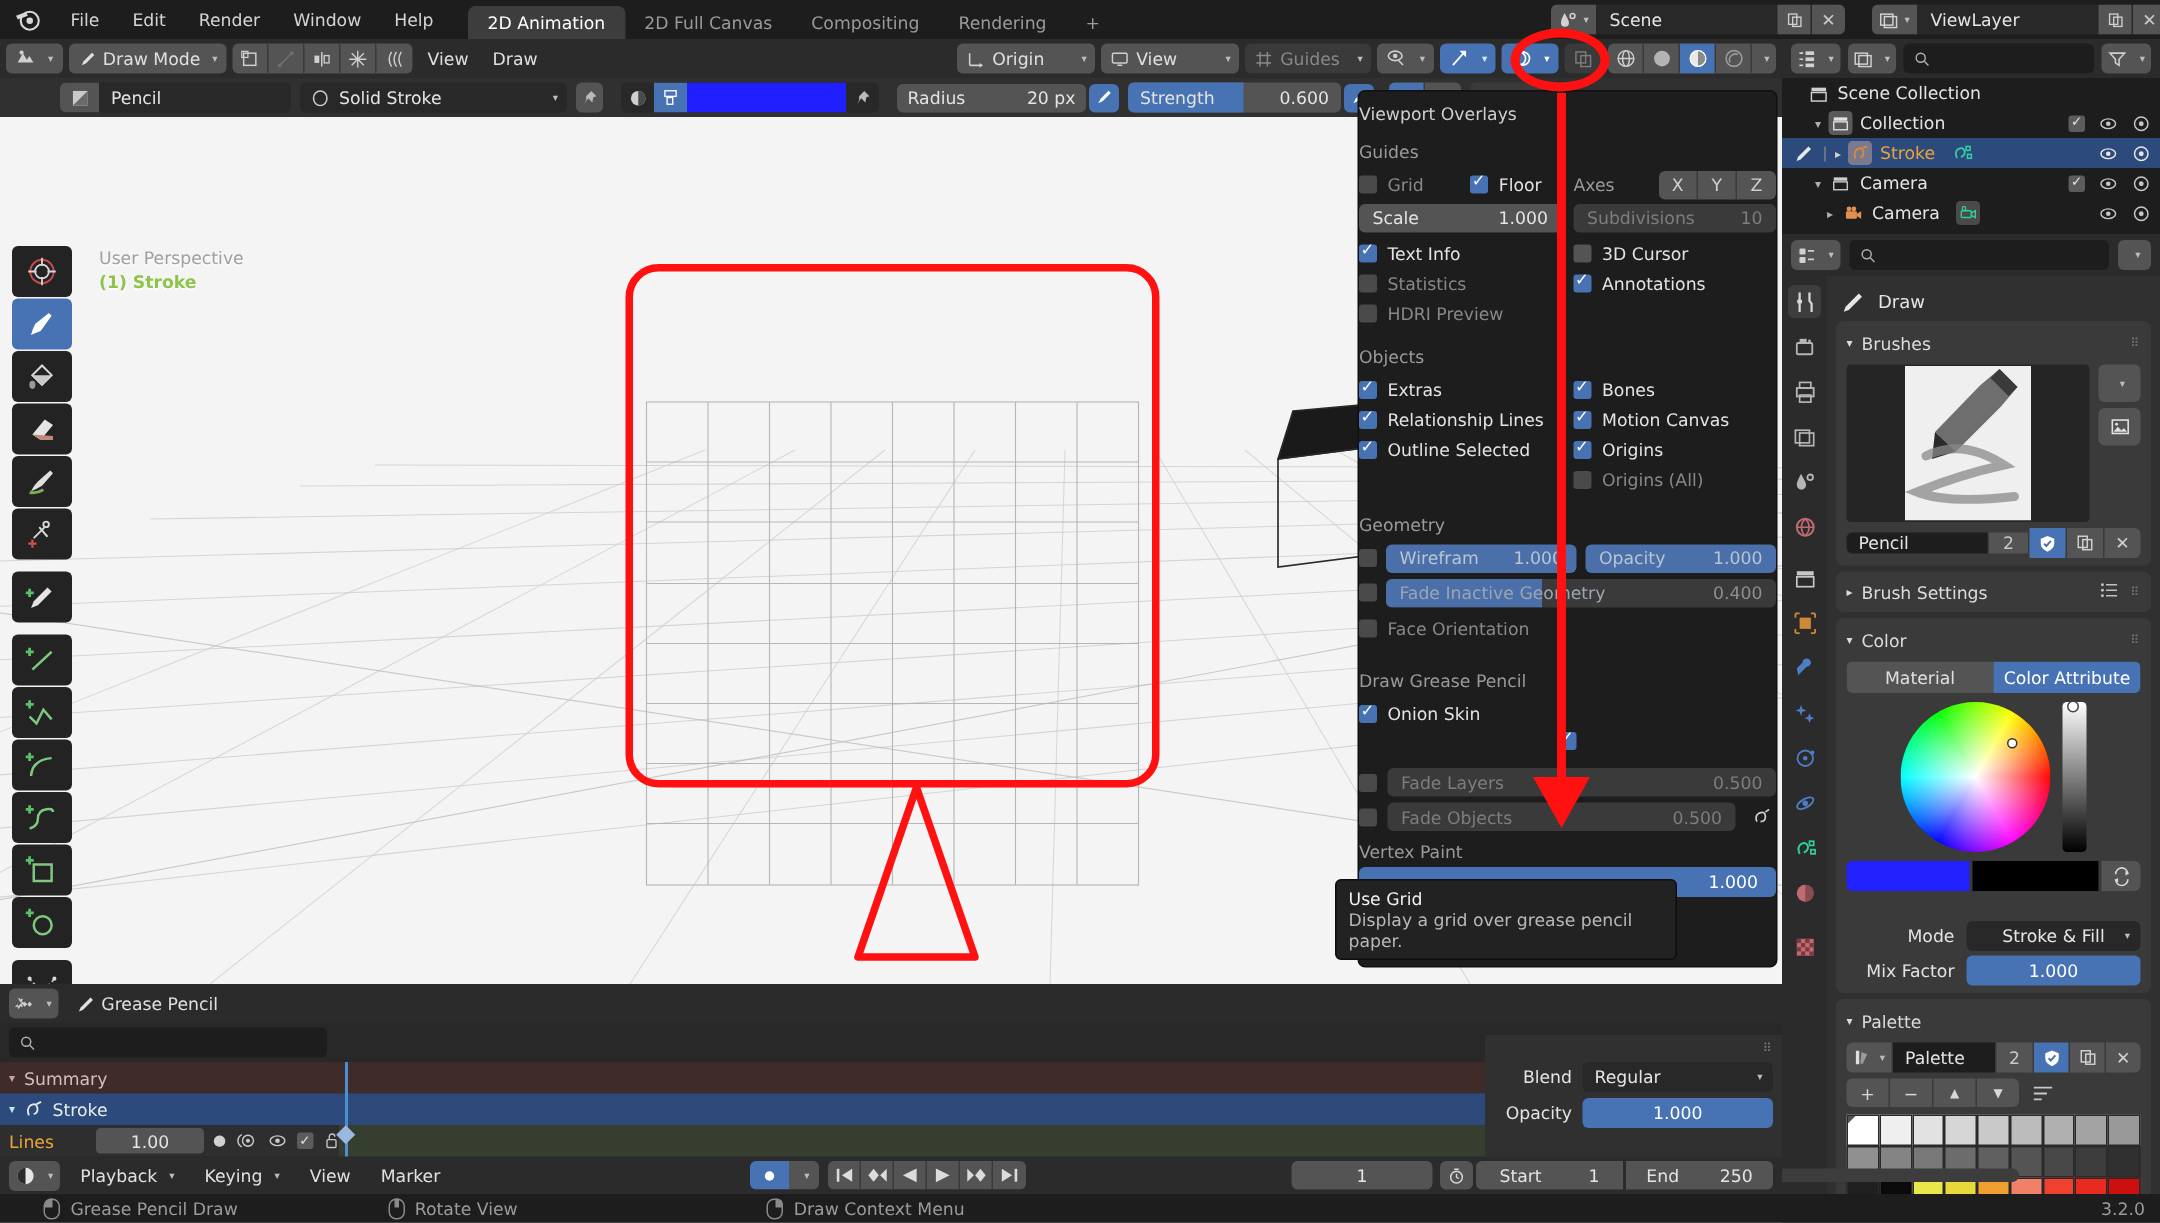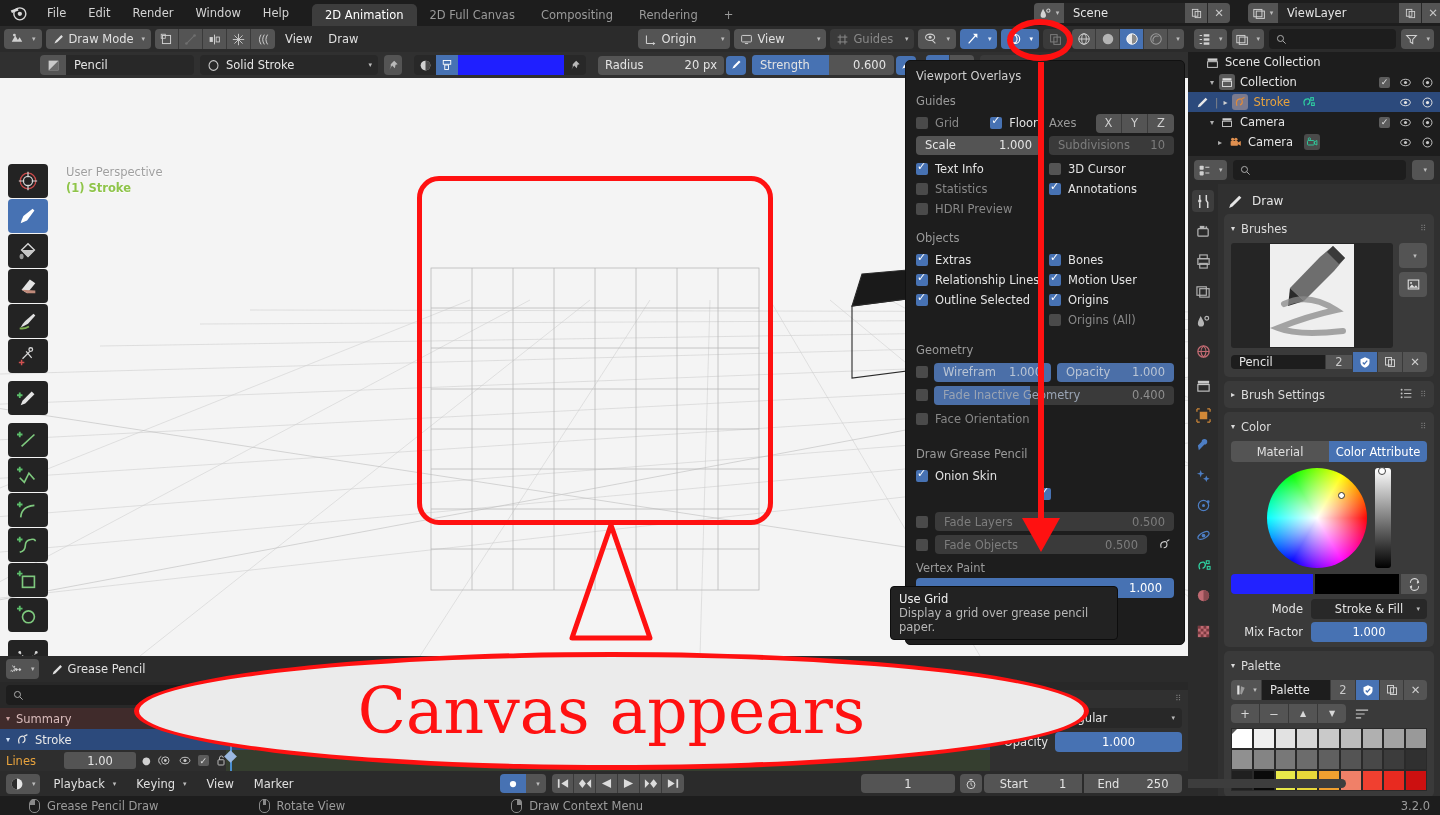--- a/index.html
+++ b/index.html
@@ -76,21 +76,21 @@
   #ltool { position:absolute; left:8px; top:86px; width:40px; z-index:7;
            display:flex; flex-direction:column; gap:1px; }
   .tool { width:40px; height:34px; background:#232323; border-radius:4px;
           display:flex; align-items:center; justify-content:center; }
   .tool.sel { background:#4772b3; }
   .tool.gap { margin-top:7px; }
 
   
   #ovl { position:absolute; left:905px; top:60px; width:280px; height:585px;
          background:#1d1d1d; border:1px solid #111; border-radius:5px;
-         padding:8px 10px; z-index:40; }
+         padding:8px 0; z-index:40; }
   #ovl .title { color:#cfcfcf; margin-bottom:11px; }
   #ovl .cols { display:flex; gap:8px; }
   #ovl .col { flex:1; }
   .prop { display:flex; align-items:center; gap:7px; height:20px; }
   .valfield { background:#545454; border-radius:4px; height:19px; display:flex;
               align-items:center; justify-content:space-between; padding:0 9px; flex:1;}
   .valfield.dis { background:#3a3a3a; color:#7d7d7d; }
   .bluebar { background:#4b6fa8; border-radius:4px; height:19px; display:flex;
              align-items:center; justify-content:space-between; padding:0 9px; color:#b9c4d4;}
   .xyz { display:flex; background:#545454; border-radius:4px; overflow:hidden; height:19px; }
@@ -700,21 +700,21 @@
           <span class="lbl">Outline Selected</span>
         </div>
       </div>
       <div class="col">
         <div class="prop">
           <span class="chk on"></span>
           <span class="lbl">Bones</span>
         </div>
         <div class="prop">
           <span class="chk on"></span>
-          <span class="lbl">Motion User</span>
+          <span class="lbl">Motion Canvas</span>
         </div>
         <div class="prop">
           <span class="chk on"></span>
           <span class="lbl">Origins</span>
         </div>
         <div class="prop">
           <span class="chk dis"></span>
           <span class="lbl dim">Origins (All)</span>
         </div>
       </div>
@@ -1164,21 +1164,21 @@
           <div style="flex:1;height:20px;background:#000;"></div>
           <div style="width:26px;height:20px;background:#545454;border-radius:0 4px 4px 0;display:flex;align-items:center;justify-content:center;">
             <svg width="13" height="13" viewBox="0 0 16 16">
                 <path d="M3 6 A5 5 0 0 1 13 5.5" stroke="#d8d8d8" stroke-width="1.3" fill="none"></path>
                 <path d="M13 10 A5 5 0 0 1 3 10.5" stroke="#d8d8d8" stroke-width="1.3" fill="none"></path>
                 <path d="M11 3 L14 5.5 L11 7" fill="#d8d8d8"></path>
                 <path d="M5 13 L2 10.5 L5 9" fill="#d8d8d8"></path>
               </svg>
           </div>
         </div>
-        <div style="display:flex;align-items:center;gap:8px;margin-top:5px;">
+        <div style="display:flex;align-items:center;gap:8px;margin-top:20px;">
           <span class="lbl" style="width:72px;text-align:right;">Mode</span>
           <div style="flex:1;height:20px;background:#282828;border-radius:4px;display:flex;align-items:center;justify-content:center;position:relative;">
             <span>Stroke &amp; Fill</span>
             <span class="dd-arrow" style="position:absolute;right:7px">▾</span>
           </div>
         </div>
         <div style="display:flex;align-items:center;gap:8px;margin-top:3px;">
           <span class="lbl" style="width:72px;text-align:right;">Mix Factor</span>
           <div style="flex:1;height:20px;background:#4772b3;border-radius:4px;display:flex;align-items:center;justify-content:center;color:#fff;">
             <span>1.000</span>
@@ -1486,17 +1486,14 @@
   <div id="ann-circle"></div>
 
   <svg style="position:absolute;left:0;top:0;width:1440px;height:815px;pointer-events:none;z-index:50;">
 
     <path d="M1041 62 V520" stroke="#ff1111" stroke-width="6" fill="none"></path>
     <path d="M1022 518 L1060 518 L1041 552 Z" fill="#ff1111"></path>
 
     <path d="M611 525 L572 638 L650 638 Z" fill="none" stroke="#ff1111" stroke-width="5" stroke-linejoin="round"></path>
   </svg>
 
-  <div id="ann-ellipse">
-    <span>Canvas appears</span>
-  </div>
 
 </div>
 
 </body></html>

